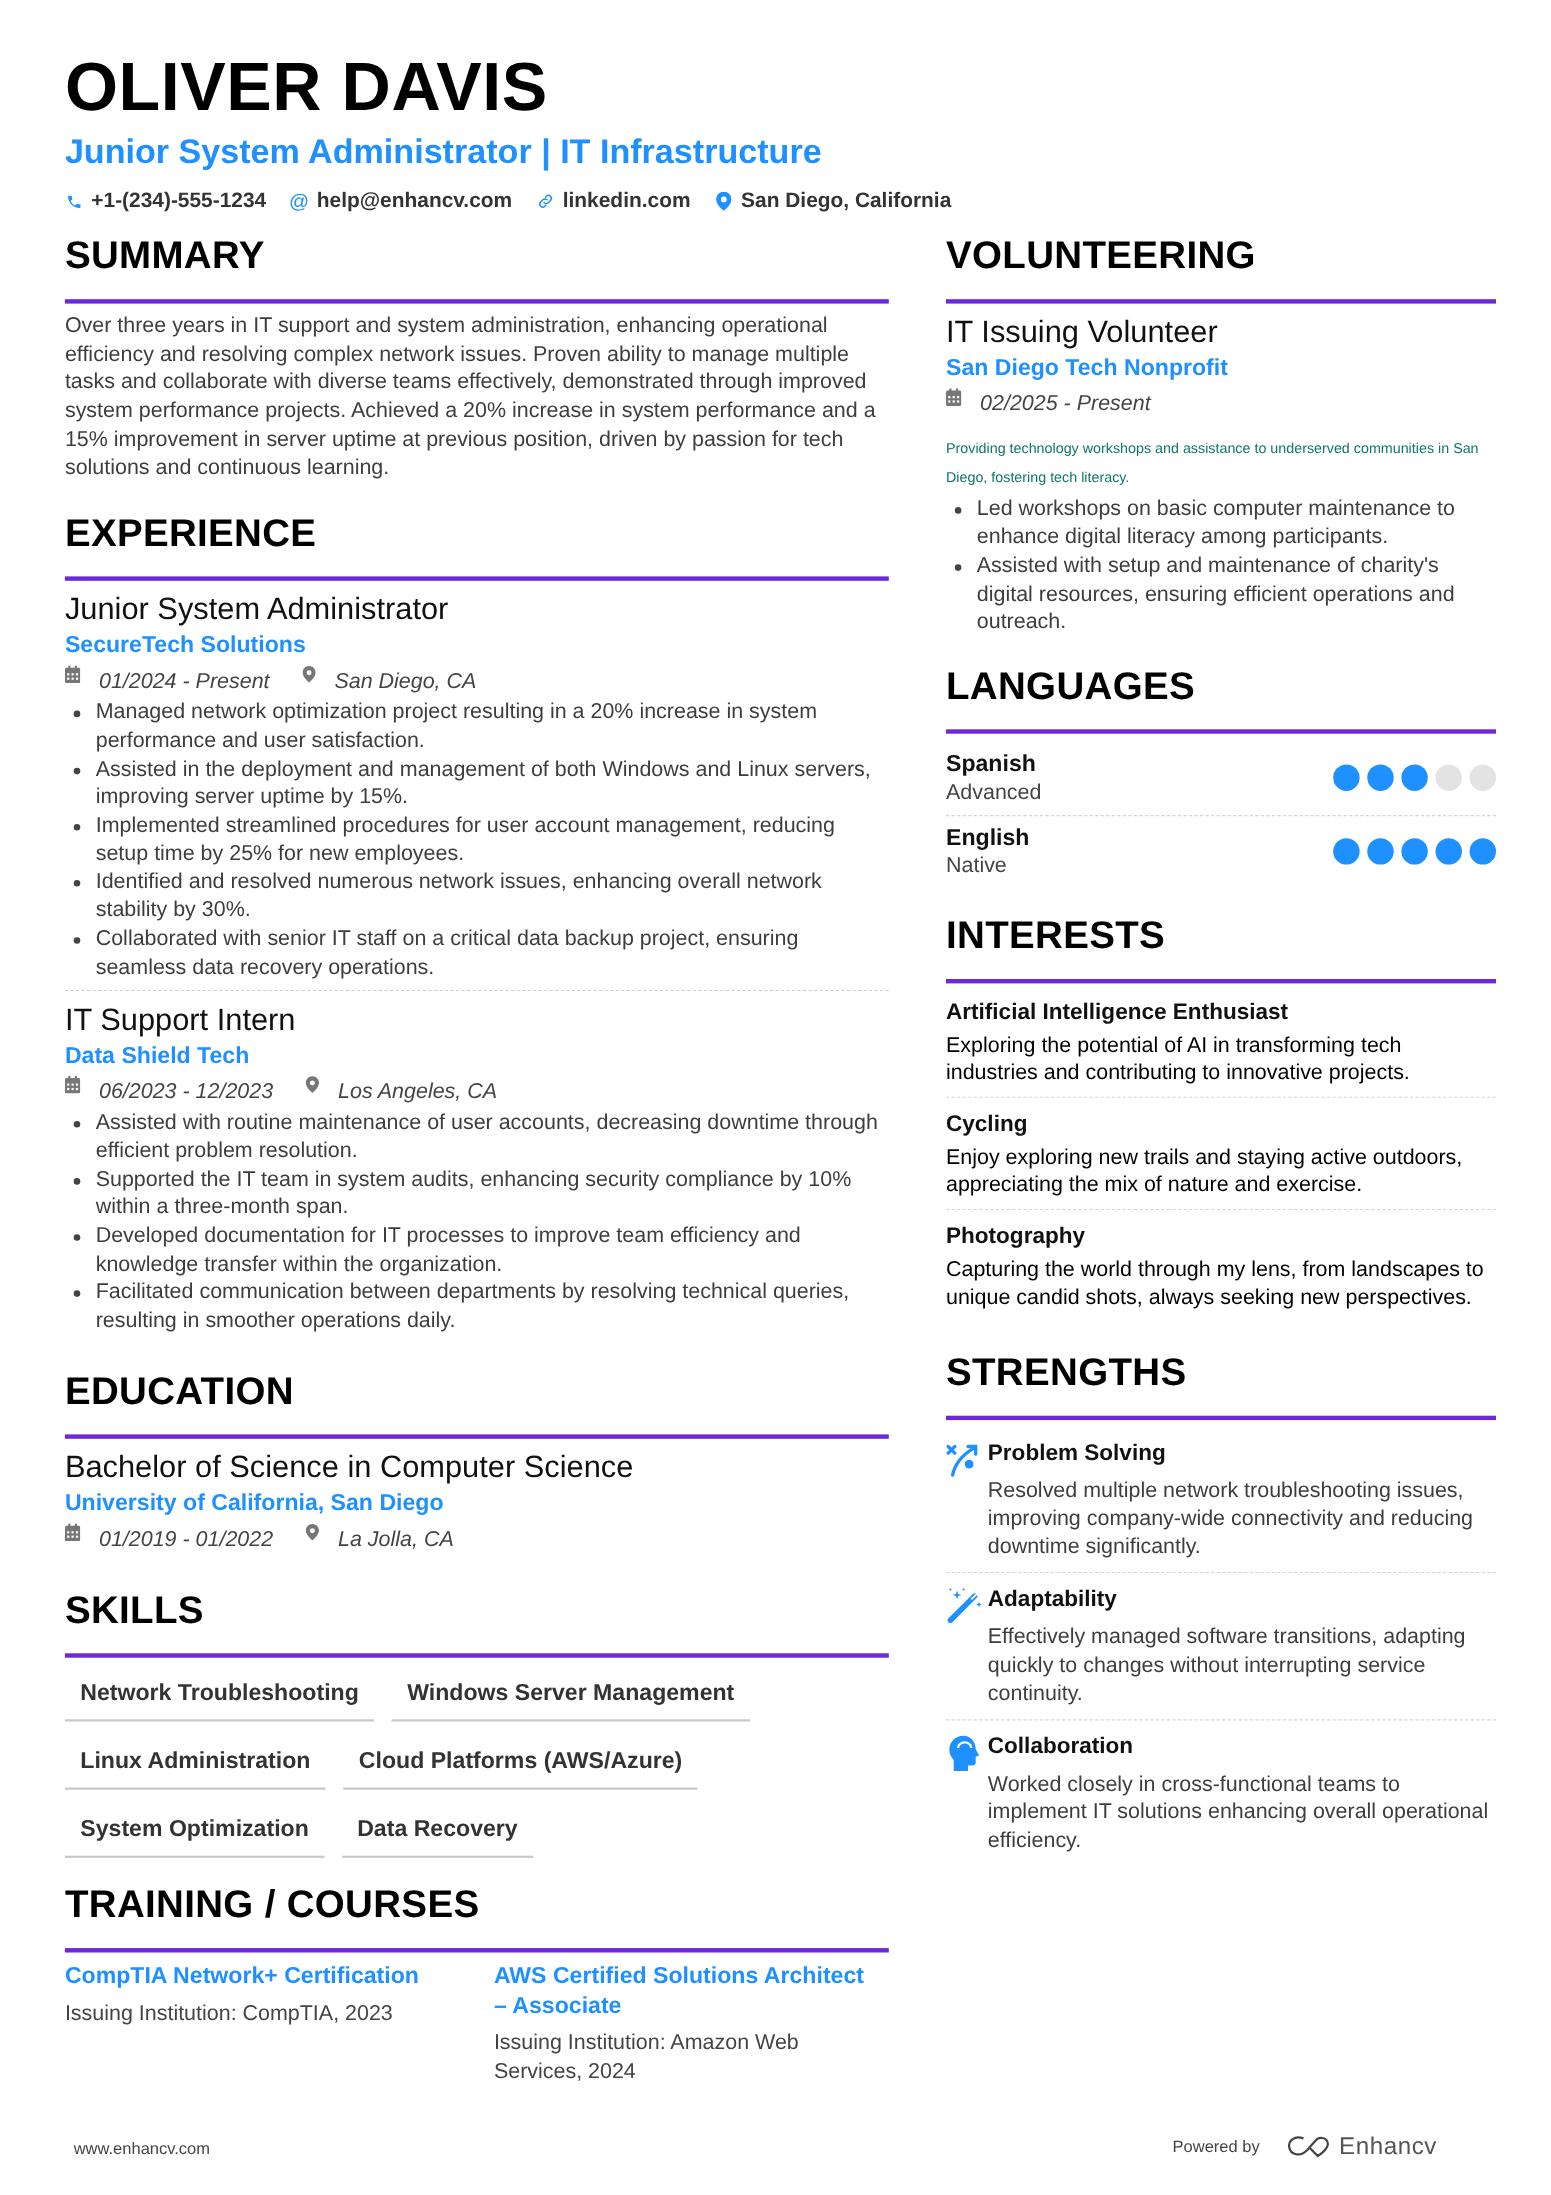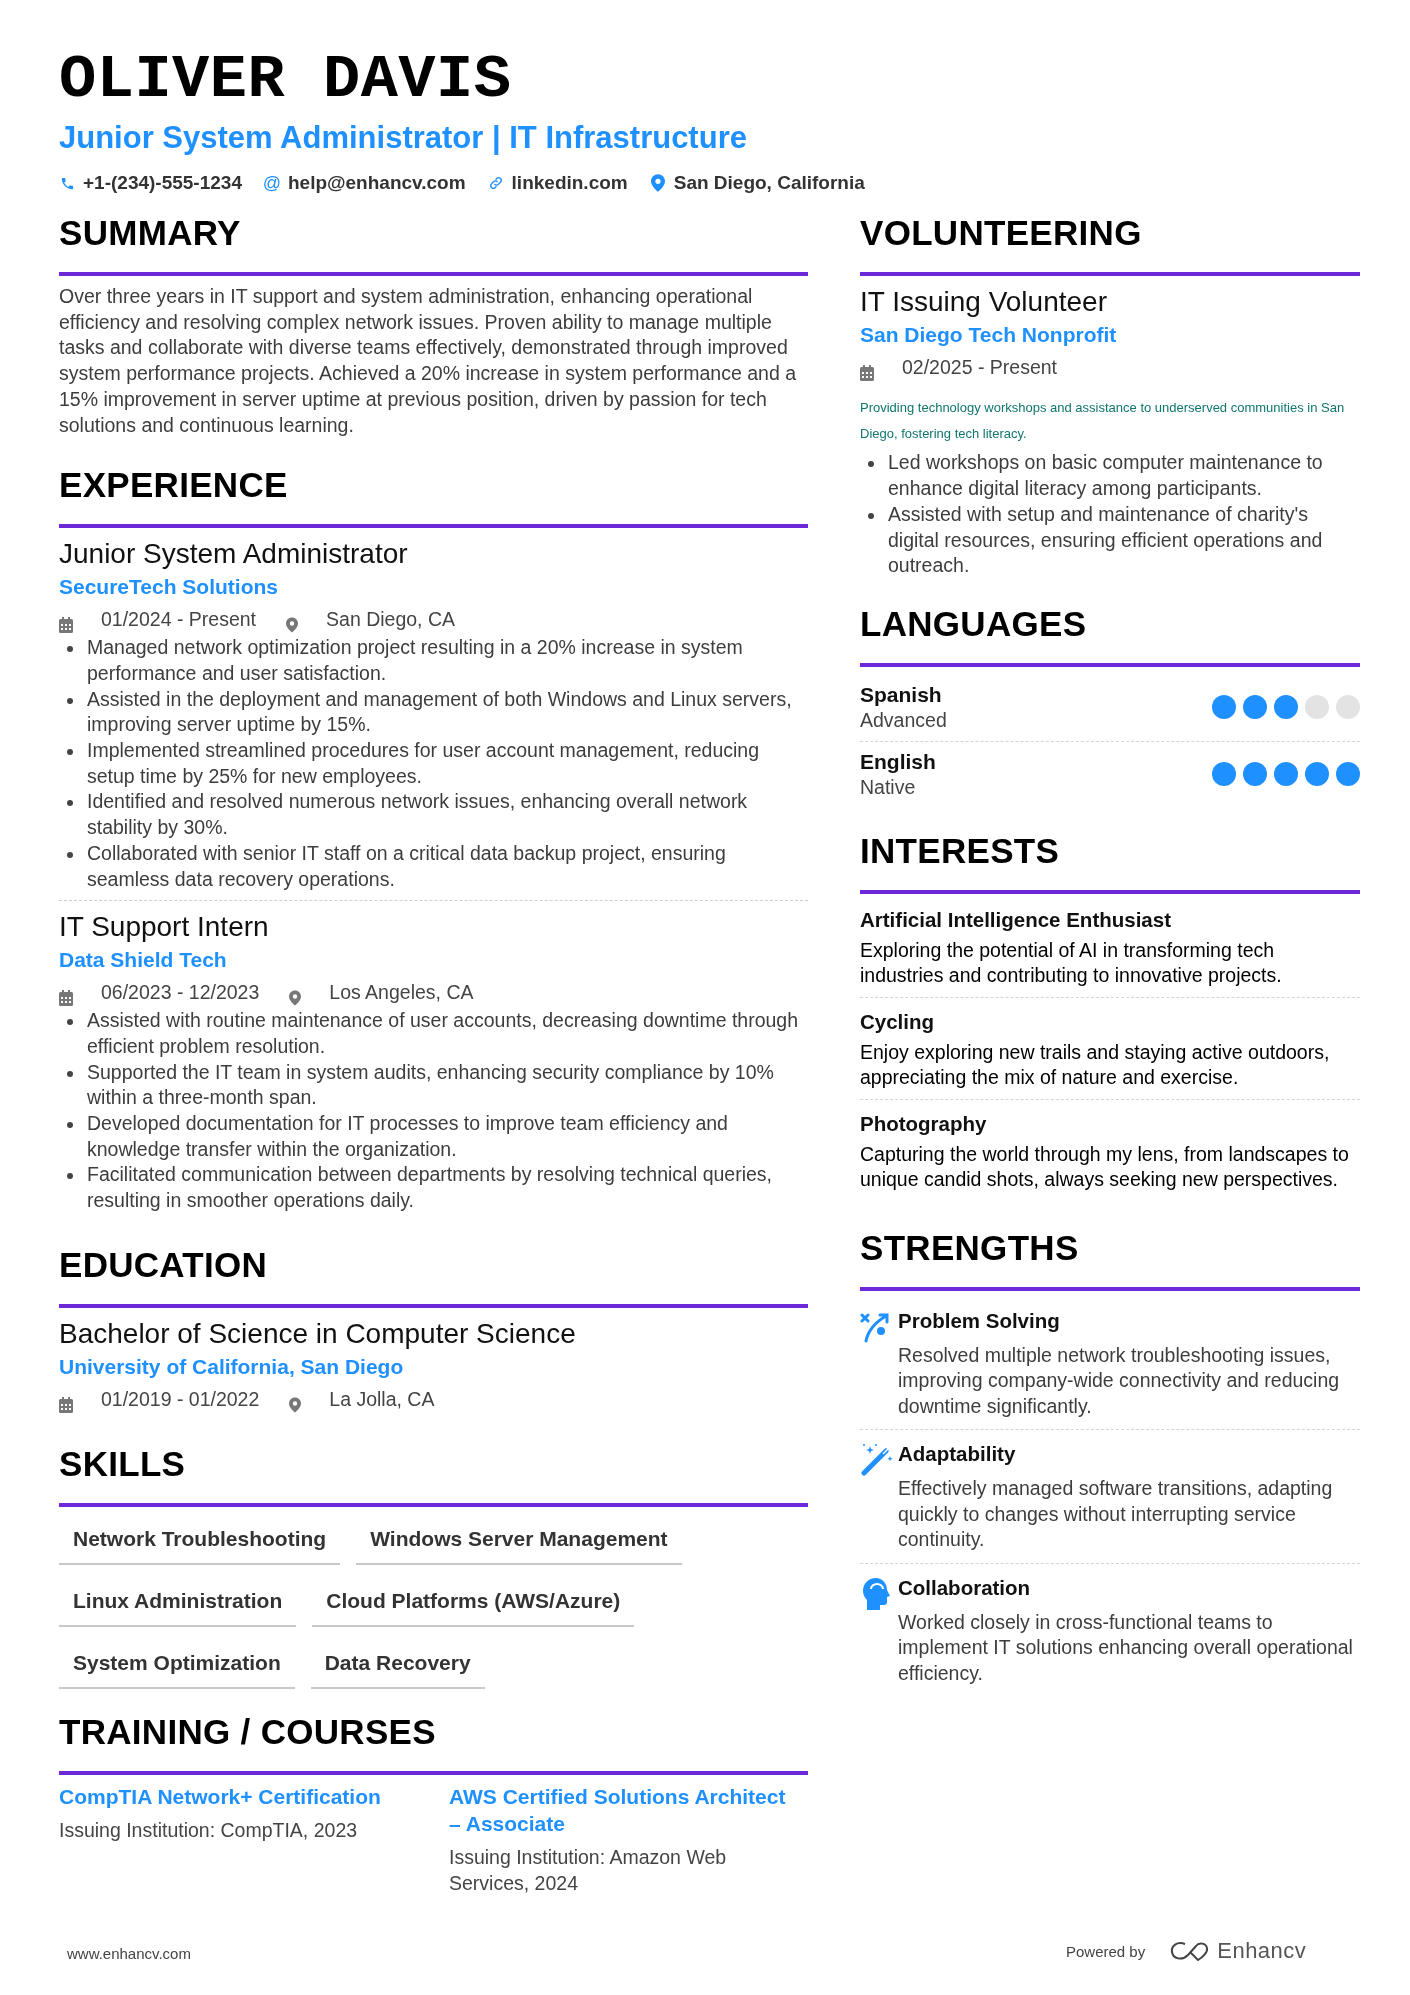--- a/index.html
+++ b/index.html
@@ -1,39 +1,39 @@
 <!DOCTYPE html>
 <html><head>
 <meta charset="utf-8">
 <style>
   * { box-sizing: border-box; margin: 0; padding: 0; }
   html, body { width: 1410px; height: 1995px; background: #ffffff; }
   body { position: relative; font-family: "Liberation Sans", "DejaVu Sans", sans-serif; color: #3a3a3a; overflow: hidden; }
 
   .header { position: absolute; left: 59px; top: 42px; width: 1300px; }
-  .name { font-size: 62px; font-weight: 700; color: #000; letter-spacing: 0.5px; line-height: 76px; font-family: Liberation Mono, monospace; }
+  .name { font-size: 62px; font-weight: 700; color: #000; letter-spacing: 0.5px; line-height: 76px; }
   .headline { font-size: 31px; font-weight: 700; color: #1e90ff; line-height: 40px; margin-top: 0px; }
   .contacts { display: flex; gap: 22px; margin-top: 14px; font-size: 19px; font-weight: 700; color: #333; align-items: center; }
   .contact { display: flex; align-items: center; gap: 8px; }
   .contact .ic { width: 16px; height: 18px; display: inline-flex; align-items: center; justify-content: center; }
 
   .col-left { position: absolute; left: 59px; top: 212px; width: 749px; }
   .col-right { position: absolute; left: 860px; top: 212px; width: 500px; }
 
   .section { margin-bottom: 26px; }
   .section-title { font-size: 35px; font-weight: 700; color: #000; line-height: 42px; border-bottom: 4px solid #6d28d9; padding-bottom: 18px; margin-bottom: 8px; letter-spacing: 0.3px; }
 
   .para { font-size: 19.5px; line-height: 25.7px; color: #3d3d3d; }
 
   .entry { padding-bottom: 8px; }
   .entry + .entry { border-top: 1.5px dashed #cfcfcf; padding-top: 8px; }
   .role { font-size: 28px; color: #111; line-height: 36px; }
   .company { font-size: 21px; font-weight: 700; color: #1e90ff; line-height: 30px; }
   .meta { display: flex; gap: 30px; font-size: 19.5px; color: #444; line-height: 28px; margin: 3px 0 2px; }
-  .meta span.item { display: inline-flex; align-items: flex-end; gap: 28px; }
+  .meta span.item { display: inline-flex; align-items: flex-start; gap: 17px; font-style: italic; }
 
   ul.bullets { list-style: none; }
   ul.bullets li { position: relative; padding-left: 28px; font-size: 19.5px; line-height: 25.7px; color: #3d3d3d; }
   ul.bullets li::before { content: ""; position: absolute; left: 8px; top: 11px; width: 6px; height: 6px; border-radius: 50%; background: #444; }
 
   .skills { display: flex; flex-wrap: wrap; gap: 16px 16px; width: 749px; padding-top: 4px; }
   .skill { font-size: 21px; font-weight: 700; color: #333; padding: 6px 14px 10px 14px; border-bottom: 2px solid #c8c8c8; line-height: 28px; }
 
   .courses { display: flex; gap: 50px; }
   .course { width: 340px; }

